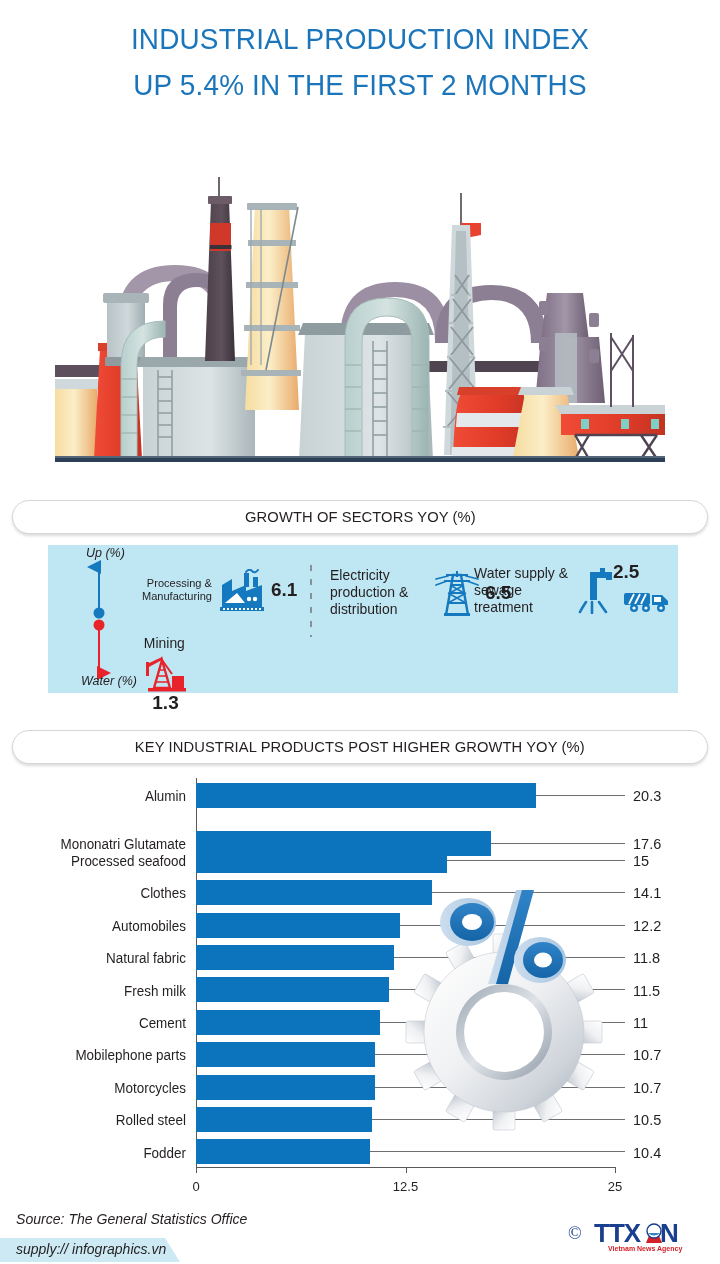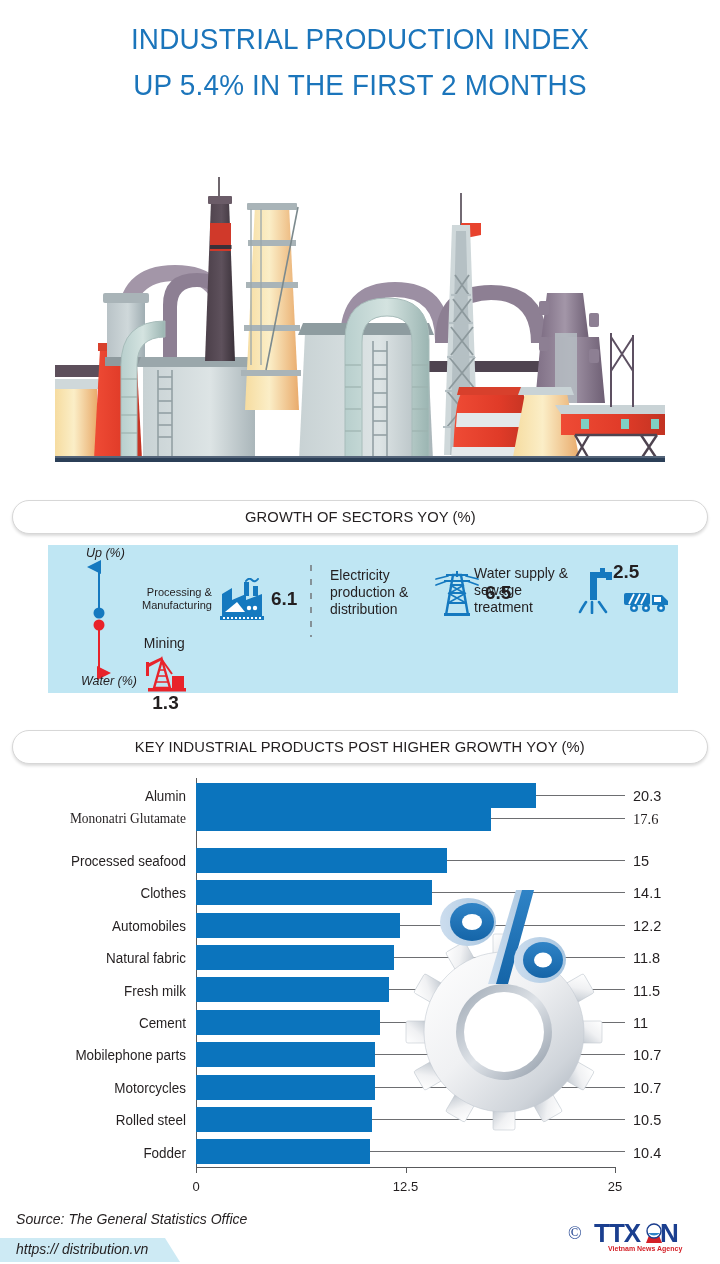--- a/index.html
+++ b/index.html
@@ -426,21 +426,21 @@
     <circle cx="15" cy="60" r="5.5" fill="#1579bf"></circle>
     <circle cx="15" cy="72" r="5.5" fill="#e8232a"></circle>
   </svg>
   <div class="up-label">Up (%)</div>
   <div class="down-label">Water (%)</div>
 
   <svg class="divider-dots" viewBox="0 0 2 72" width="2" height="72">
     <line x1="1" y1="0" x2="1" y2="72" stroke="#6d6e71" stroke-width="1.4" stroke-dasharray="6 8"></line>
   </svg>
 
-  <div class="sector-row" style="left:62px; top:33px;">
+  <div class="sector-row" style="left:62px; top:24px;">
     <div class="sector-text" style="width:104px;">Processing &amp; Manufacturing</div>
     <svg class="sector-icon" width="50" height="42" viewBox="0 0 50 42">
       <path d="M6,16 L6,38 L46,38 L46,16 L30,22 L30,16 L16,22 L16,10 Z" fill="#1579bf"></path>
       <rect x="28" y="4" width="5" height="14" fill="#1579bf"></rect>
       <rect x="37" y="8" width="5" height="10" fill="#1579bf"></rect>
       <path d="M30,3 q3,-4 6,-1 q3,3 6,-1" stroke="#1579bf" stroke-width="2" fill="none" stroke-linecap="round"></path>
       <path d="M9,34 l12,-10 l8,10 z" fill="#ffffff"></path>
       <circle cx="33" cy="30" r="2.2" fill="#ffffff"></circle>
       <circle cx="39" cy="30" r="2.2" fill="#ffffff"></circle>
       <rect x="4" y="38" width="44" height="4" fill="#1579bf"></rect>
@@ -522,21 +522,21 @@
 
 <div class="chart">
   <div class="y-axis" id="y-axis" style="top: 6px; height: 388.8px;"></div>
   <div id="rows">
       <div class="chart-row" style="top: 8px;">
         <div class="cat-label">Alumin</div>
         <div class="bar" style="width: 340.228px; background: rgb(11, 116, 189);"></div>
         <div class="leader" style="left: 536.228px; width: 88.772px;"></div>
         <div class="val-label">20.3</div>
       </div>
-      <div class="chart-row" style="top: 31px; font-family: Liberation Serif, serif;">
+      <div class="chart-row" style="top: 56px;">
         <div class="cat-label">Mononatri Glutamate</div>
         <div class="bar" style="width: 294.976px; background: rgb(11, 116, 189);"></div>
         <div class="leader" style="left: 490.976px; width: 134.024px;"></div>
         <div class="val-label">17.6</div>
       </div>
       <div class="chart-row" style="top: 72.8px;">
         <div class="cat-label">Processed seafood</div>
         <div class="bar" style="width: 251.4px; background: rgb(11, 116, 189);"></div>
         <div class="leader" style="left: 447.4px; width: 177.6px;"></div>
         <div class="val-label">15</div>
@@ -684,21 +684,21 @@
       <div class="axis-tick-label" style="left: 196px; top: 406.8px;">0</div>
       <div class="axis-cap" style="left: 405.5px; top: 394.8px;"></div>
       <div class="axis-tick-label" style="left: 405.5px; top: 406.8px;">12.5</div>
       <div class="axis-cap" style="left: 615px; top: 394.8px;"></div>
       <div class="axis-tick-label" style="left: 615px; top: 406.8px;">25</div>
     </div>
 </div>
 
 <div class="source-text">Source: The General Statistics Office</div>
 <div class="url-banner"></div>
-<div class="url-text">https:// distribution.vn</div>
+<div class="url-text">supply:// infographics.vn</div>
 
 <div class="logo-wrap">
   <svg viewBox="0 0 145 38" width="145" height="38">
     <text x="0" y="24" font-family="Liberation Serif, serif" font-size="18" fill="#1b3f8f">©</text>
     <text x="26" y="27" font-family="Liberation Sans, sans-serif" font-size="26" font-weight="bold" fill="#1b3f8f" letter-spacing="-1">TTX</text>
     <text x="92" y="27" font-family="Liberation Sans, sans-serif" font-size="26" font-weight="bold" fill="#1b3f8f" letter-spacing="-1">N</text>
     <g transform="translate(76,6)">
       <path d="M10,2 L18,22 L2,22 Z" fill="#d42027"></path>
       <circle cx="10" cy="10" r="7" fill="#ffffff" stroke="#1b3f8f" stroke-width="1.4"></circle>
       <path d="M4,12 q6,5 12,0" fill="#2f83c6"></path>

